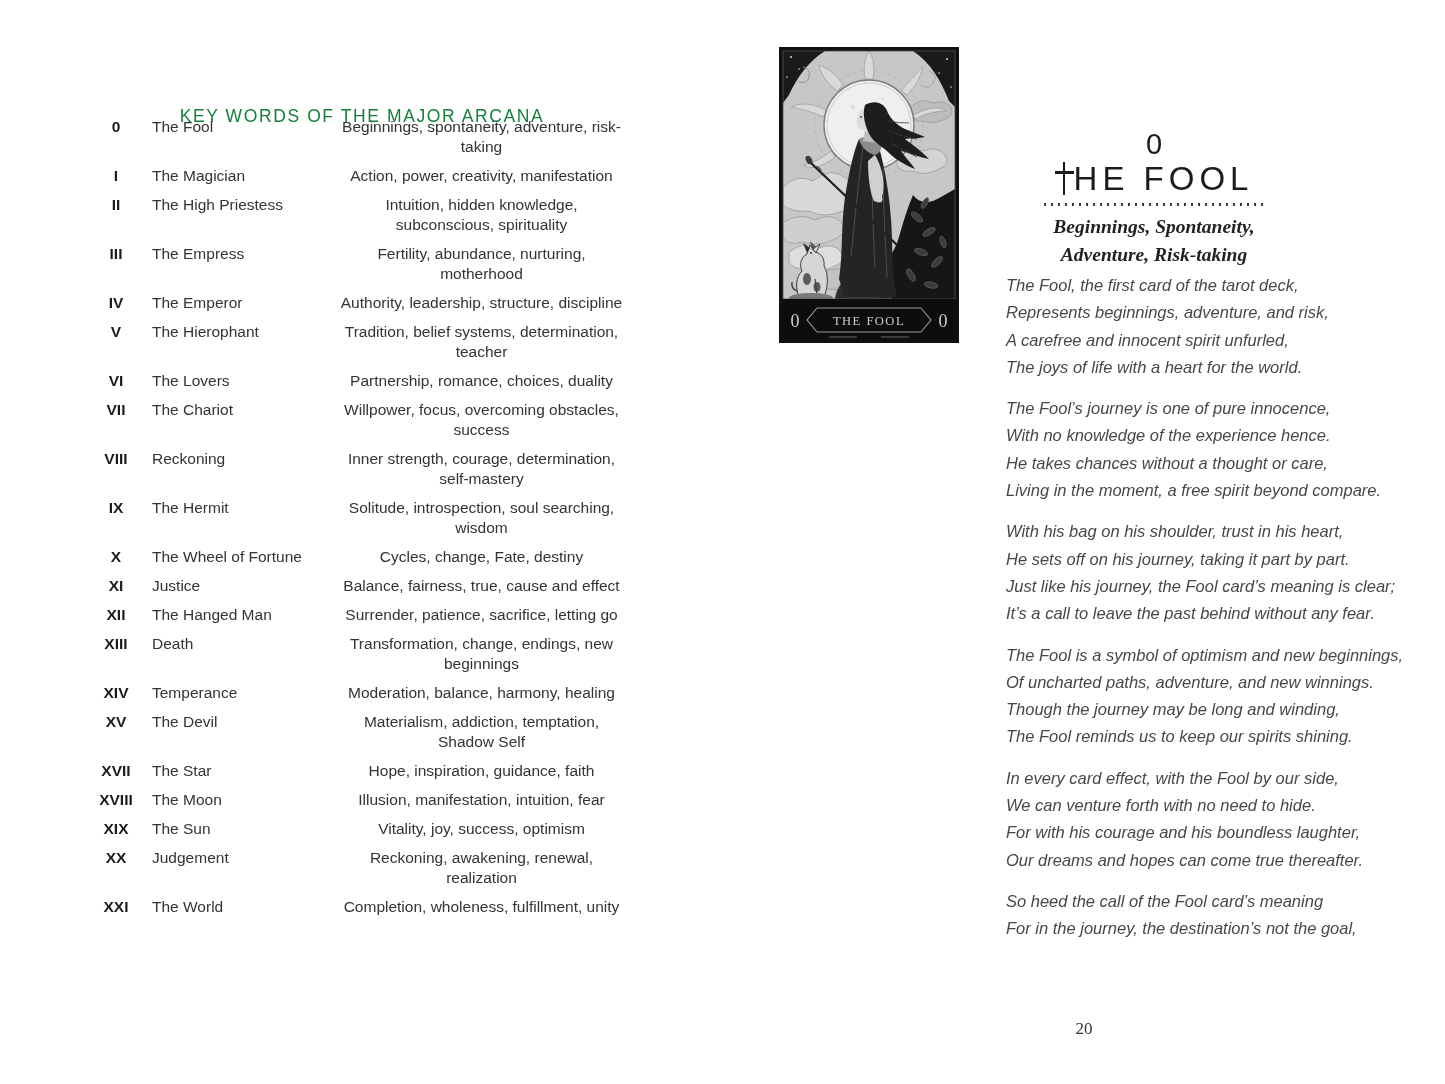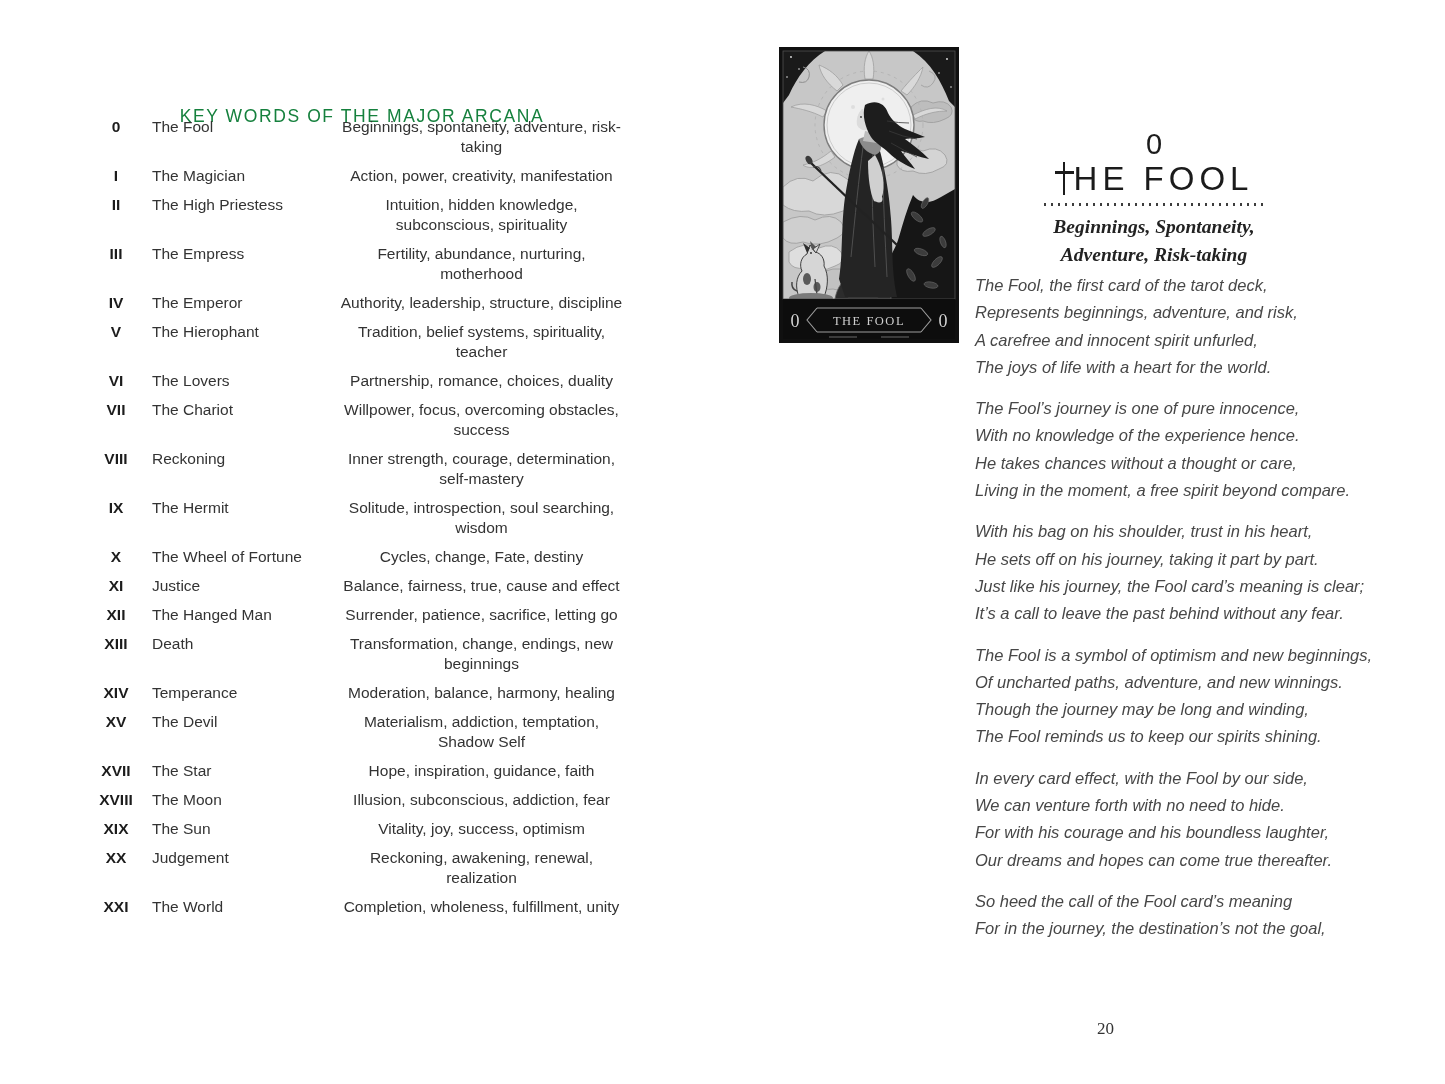--- a/index.html
+++ b/index.html
@@ -29,26 +29,26 @@
   .chapter-num{font-size:29px;line-height:30px;font-weight:400;}
   .chapter-title{font-size:33px;line-height:38px;font-weight:400;letter-spacing:5px;margin-top:1px;white-space:nowrap;}
   .cross-t{position:relative;display:inline-block;width:19px;color:transparent;}
   .cross-t::before{content:'';position:absolute;left:8px;top:2px;height:33px;width:2.6px;background:#1b1b1b;}
   .cross-t::after{content:'';position:absolute;left:0;top:11px;width:19px;height:2.6px;background:#1b1b1b;}
   .dotted-rule{width:220px;height:3px;margin:5px auto 7px auto;
     background:repeating-linear-gradient(90deg,#3d3d3d 0 2px,transparent 2px 7px);}
   .chapter-sub{font-family:"Liberation Serif",serif;font-style:italic;font-weight:700;
     font-size:19.5px;line-height:28px;color:#222222;}
   
-  .poem{position:absolute;left:975px;top:272px;width:420px;
+  .poem{position:absolute;left:1006px;top:272px;width:420px;
     font-style:italic;font-size:16.5px;color:#474747;}
   .stanza{margin:0 0 14px 0;}
   .poem-line{line-height:27.3px;white-space:nowrap;}
   
-  .page-number{position:absolute;left:1054px;top:1019px;width:60px;text-align:right;
+  .page-number{position:absolute;left:1054px;top:1019px;width:60px;text-align:center;
     font-family:"Liberation Serif",serif;font-size:17px;color:#333333;}
 </style>
 </head>
 <body>
 
 <div class="spread">
 
   <section>
     <h1 class="left-title">KEY WORDS OF THE MAJOR ARCANA</h1>
     <div class="arcana-table">
@@ -79,21 +79,21 @@
 
         <div class="arcana-row">
           <div class="arcana-num">IV</div>
           <div class="arcana-name">The Emperor</div>
           <div class="arcana-kw">Authority, leadership, structure, discipline</div>
         </div>
 
         <div class="arcana-row">
           <div class="arcana-num">V</div>
           <div class="arcana-name">The Hierophant</div>
-          <div class="arcana-kw">Tradition, belief systems, spirituality, teacher</div>
+          <div class="arcana-kw">Tradition, belief systems, determination, teacher</div>
         </div>
 
         <div class="arcana-row">
           <div class="arcana-num">VI</div>
           <div class="arcana-name">The Lovers</div>
           <div class="arcana-kw">Partnership, romance, choices, duality</div>
         </div>
 
         <div class="arcana-row">
           <div class="arcana-num">VII</div>
@@ -152,21 +152,21 @@
 
         <div class="arcana-row">
           <div class="arcana-num">XVII</div>
           <div class="arcana-name">The Star</div>
           <div class="arcana-kw">Hope, inspiration, guidance, faith</div>
         </div>
 
         <div class="arcana-row">
           <div class="arcana-num">XVIII</div>
           <div class="arcana-name">The Moon</div>
-          <div class="arcana-kw">Illusion, subconscious, addiction, fear</div>
+          <div class="arcana-kw">Illusion, manifestation, intuition, fear</div>
         </div>
 
         <div class="arcana-row">
           <div class="arcana-num">XIX</div>
           <div class="arcana-name">The Sun</div>
           <div class="arcana-kw">Vitality, joy, success, optimism</div>
         </div>
 
         <div class="arcana-row">
           <div class="arcana-num">XX</div>

